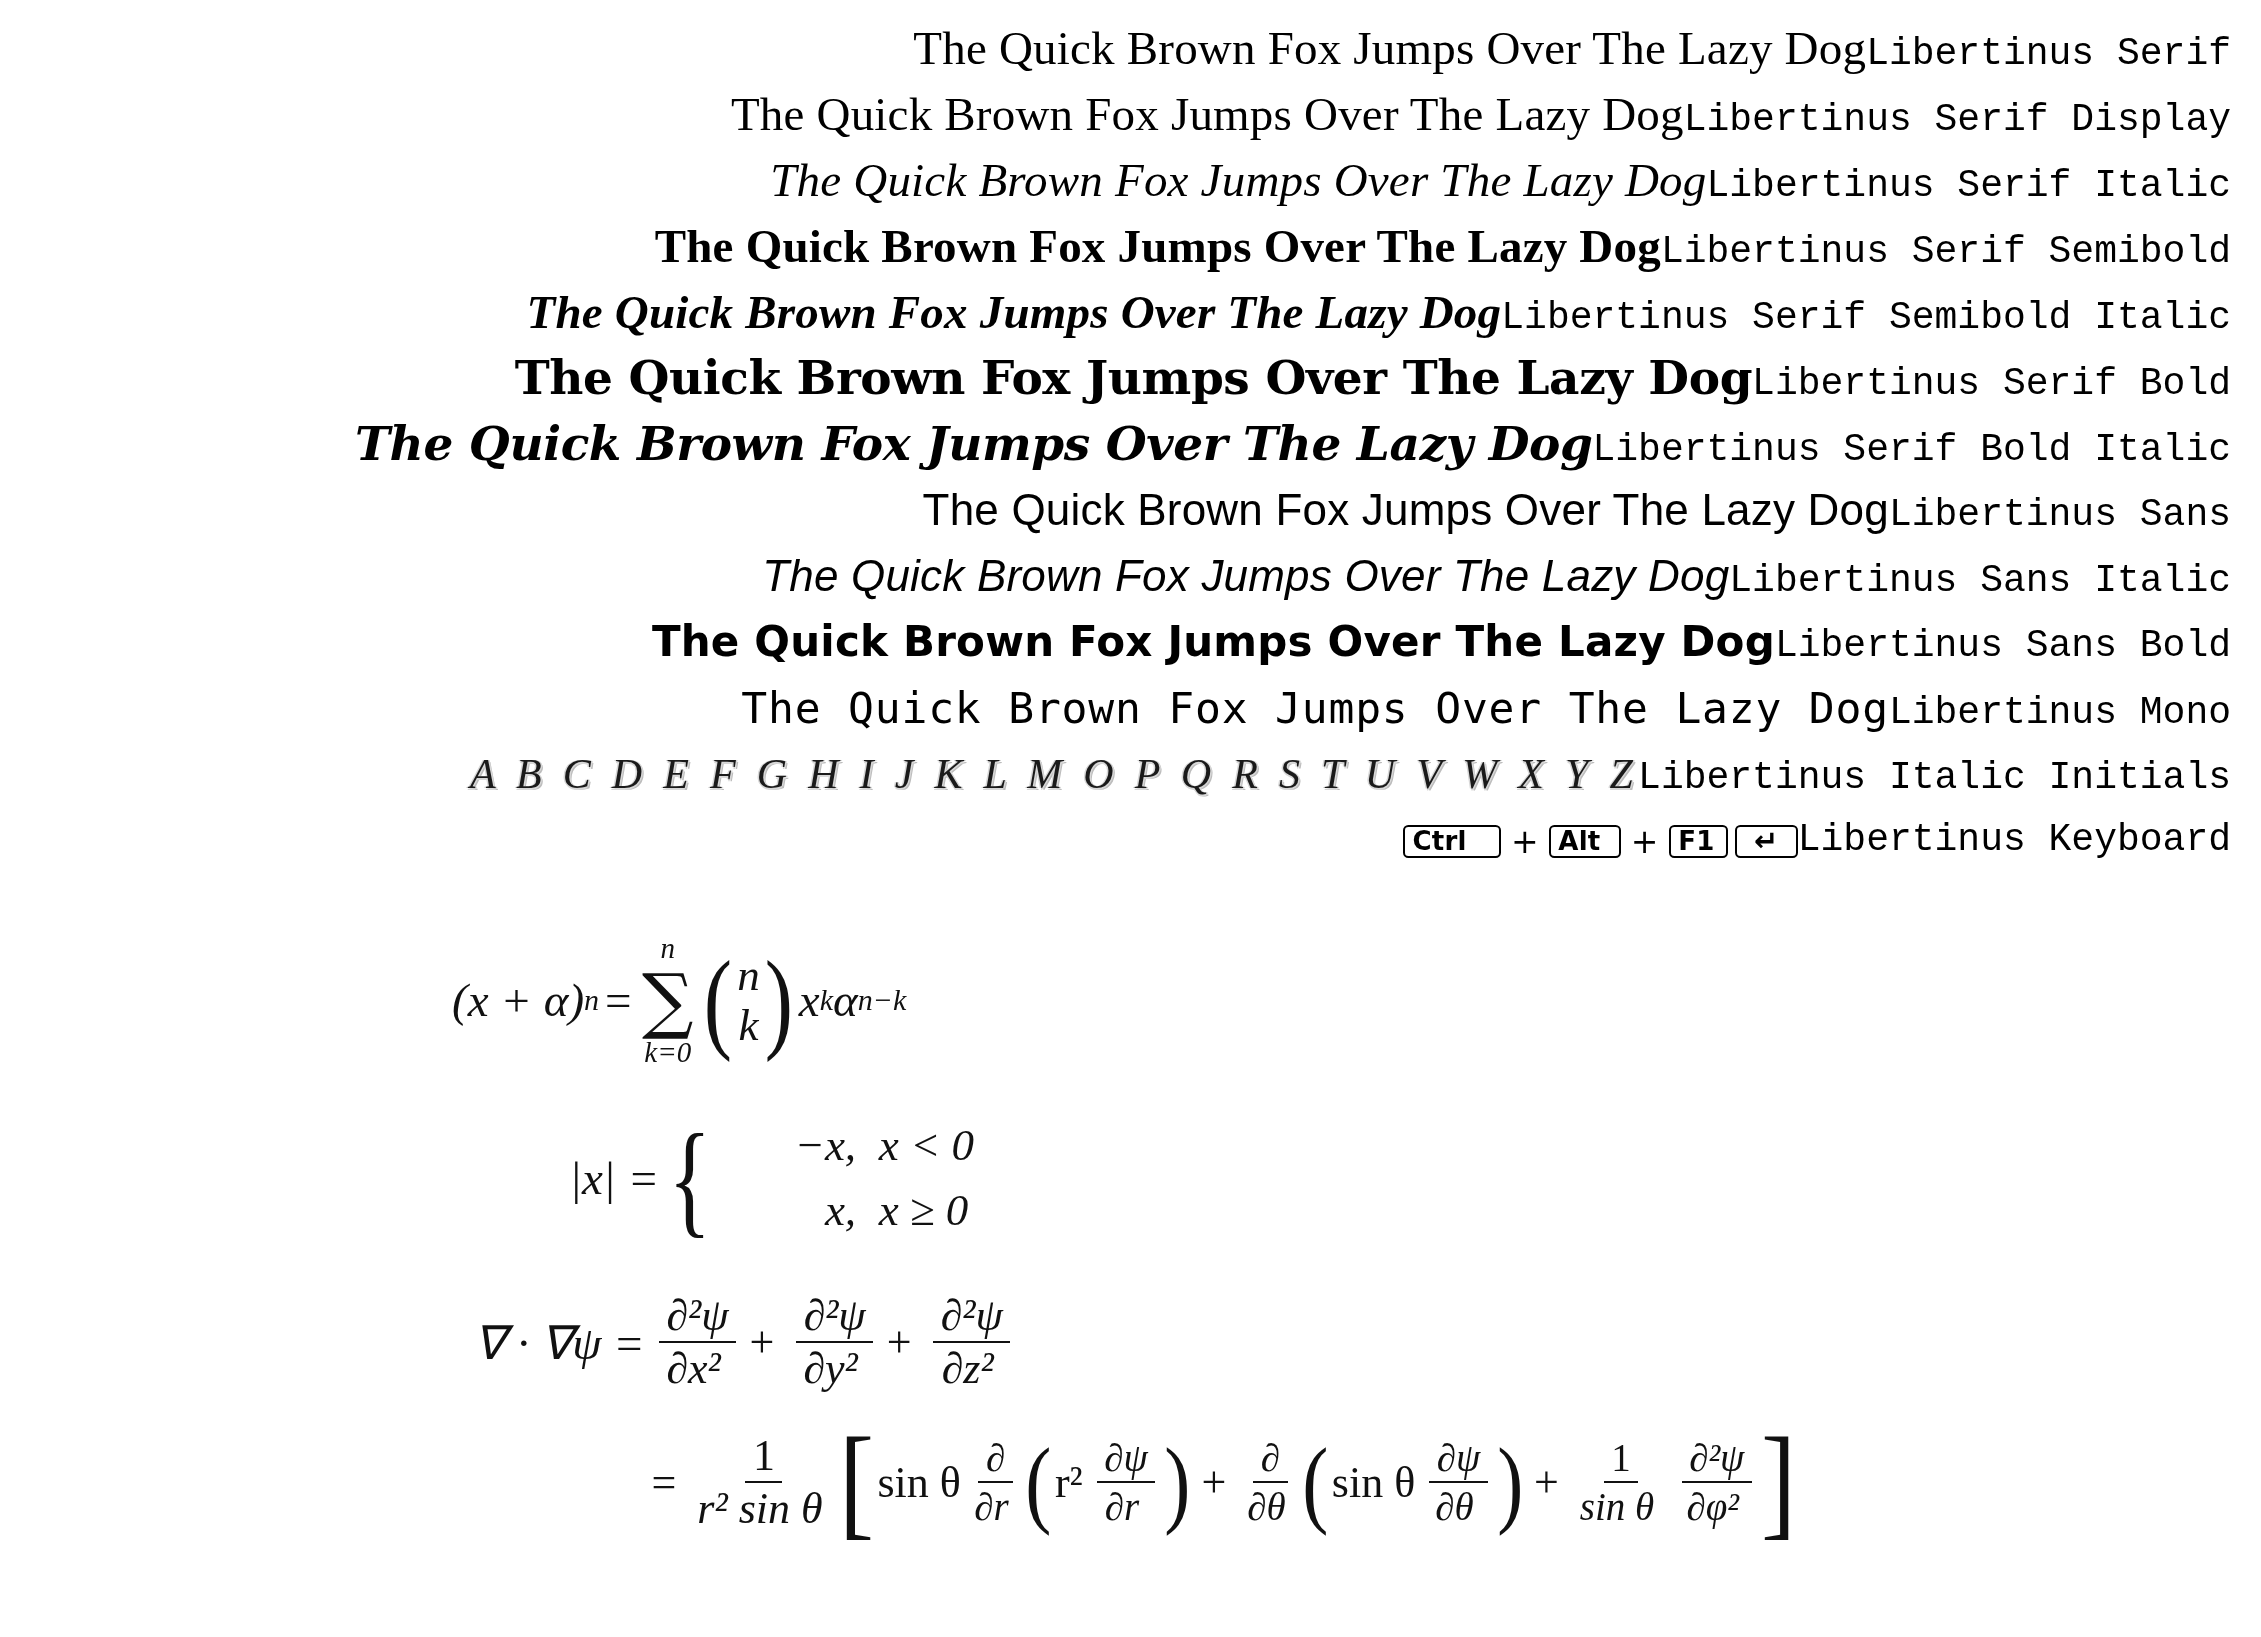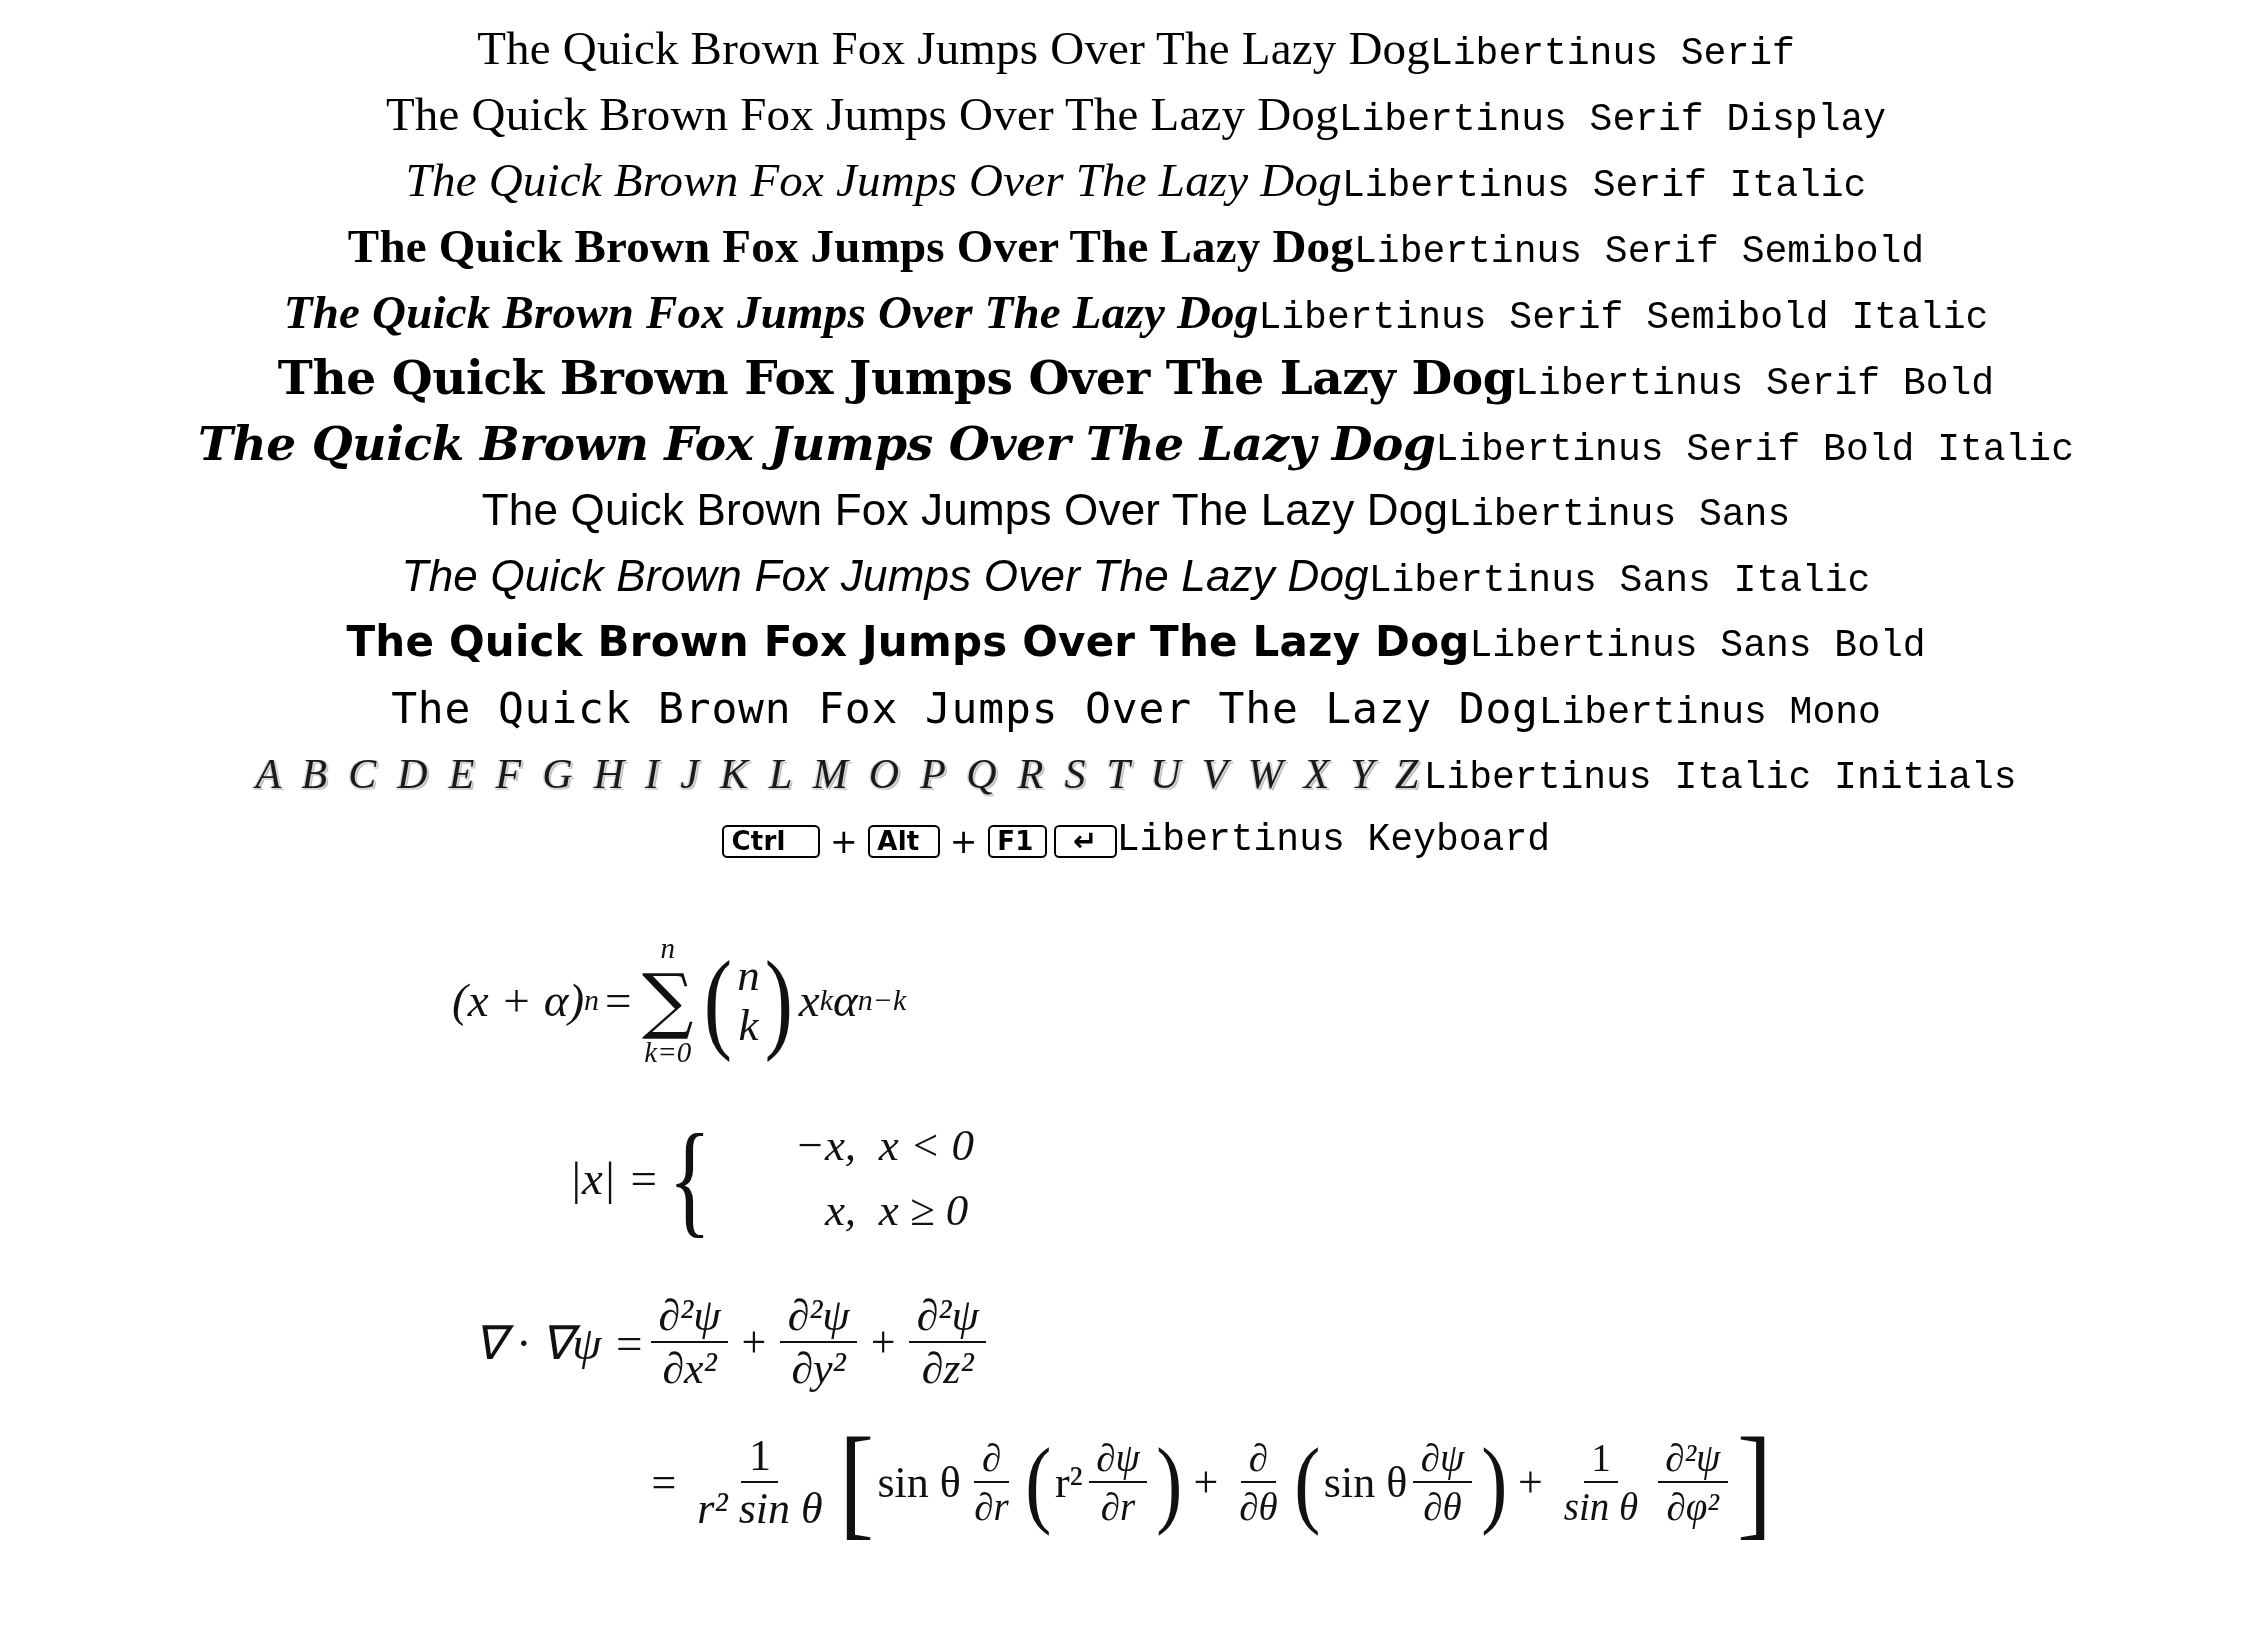--- a/index.html
+++ b/index.html
@@ -23,21 +23,21 @@
     padding: 15px 30px 0 41px;
   }
 
   
   .specimen-list {
     width: 100%;
   }
   .specimen-row {
     display: flex;
     align-items: baseline;
-    justify-content: center;
+    justify-content: flex-end;
     height: 66px;
     width: 100%;
   }
   .sample {
     font-size: 47px;
     line-height: 66px;
     white-space: nowrap;
     letter-spacing: 0.2px;
   }
   .fname {
@@ -211,20 +211,21 @@
     margin: 0 6px;
   }
   .frac .num, .frac .den {
     padding: 1.5px 7.5px;
     font-size: 44px;
     line-height: 48px;
     white-space: nowrap;
   }
   .frac .num {
     border-bottom: 2.3px solid #111;
+    margin-left: 8px;
   }
   .frac.small .num, .frac.small .den {
     font-size: 39px;
     line-height: 44px;
   }
 
   .bigparen {
     font-size: 98px;
     line-height: 83px;
     transform: scaleX(0.8);

